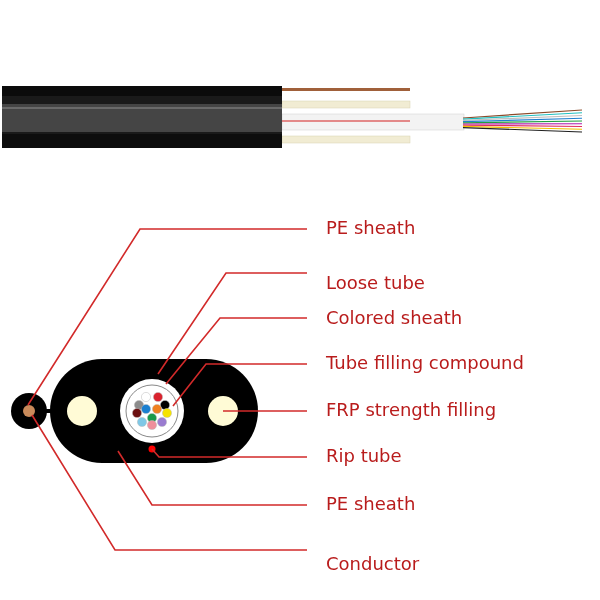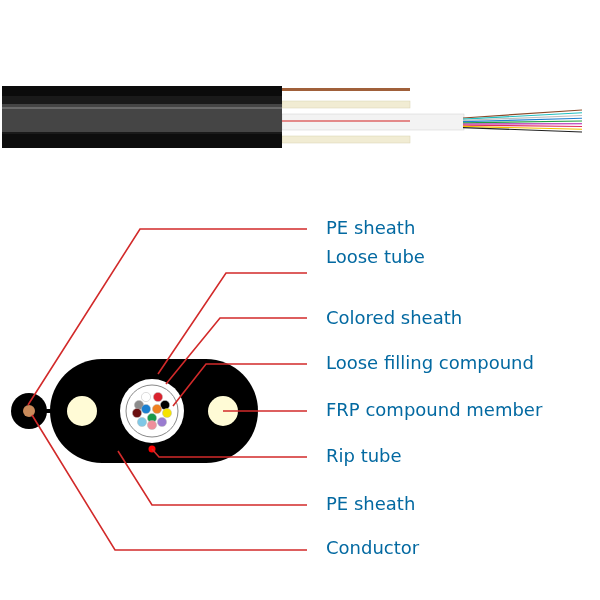--- a/index.html
+++ b/index.html
@@ -1,18 +1,18 @@
 <!DOCTYPE html>
 <html><head>
 <meta charset="utf-8">
 <style>
   html, body { margin:0; padding:0; background:#ffffff; }
   body { width:600px; height:600px; position:relative; overflow:hidden; font-family:"DejaVu Sans", sans-serif; }
   svg { position:absolute; left:0; top:0; }
-  .label { position:absolute; left:326px; font-size:18px; color:#0369a1; white-space:nowrap; line-height:1; }
+  .label { position:absolute; left:326px; font-size:18px; color:#b91c1c; white-space:nowrap; line-height:1; }
 </style>
 </head>
 <body>
 
 <svg width="600" height="600" id="diag">
 
   <g>
     <rect x="282" y="88" width="128" height="3" fill="#a0603a"></rect>
     <rect x="282" y="101" width="128" height="7" fill="#f1ecd3" stroke="#d8d1b0" stroke-width="0.5"></rect>
     <rect x="282" y="114" width="182" height="16" fill="#f3f3f3" stroke="#cfcfcf" stroke-width="0.5"></rect>
@@ -68,19 +68,19 @@
     <polyline points="166,384 220,318 307,318"></polyline>
     <polyline points="173,406 206,364 307,364"></polyline>
     <polyline points="223,411 307,411"></polyline>
     <polyline points="152,449 159,457 307,457"></polyline>
     <polyline points="118,451 152,505 307,505"></polyline>
     <polyline points="32,415 115,550 307,550"></polyline>
   </g>
 </svg>
 
 <div class="label" style="top:219px">PE sheath</div>
-<div class="label" style="top:248px">Loose tube</div>
+<div class="label" style="top:274px">Loose tube</div>
 <div class="label" style="top:309px">Colored sheath</div>
-<div class="label" style="top:354px">Loose filling compound</div>
-<div class="label" style="top:401px">FRP compound member</div>
+<div class="label" style="top:354px">Tube filling compound</div>
+<div class="label" style="top:401px">FRP strength filling</div>
 <div class="label" style="top:447px">Rip tube</div>
 <div class="label" style="top:495px">PE sheath</div>
-<div class="label" style="top:539px">Conductor</div>
+<div class="label" style="top:555px">Conductor</div>
 
 </body></html>

